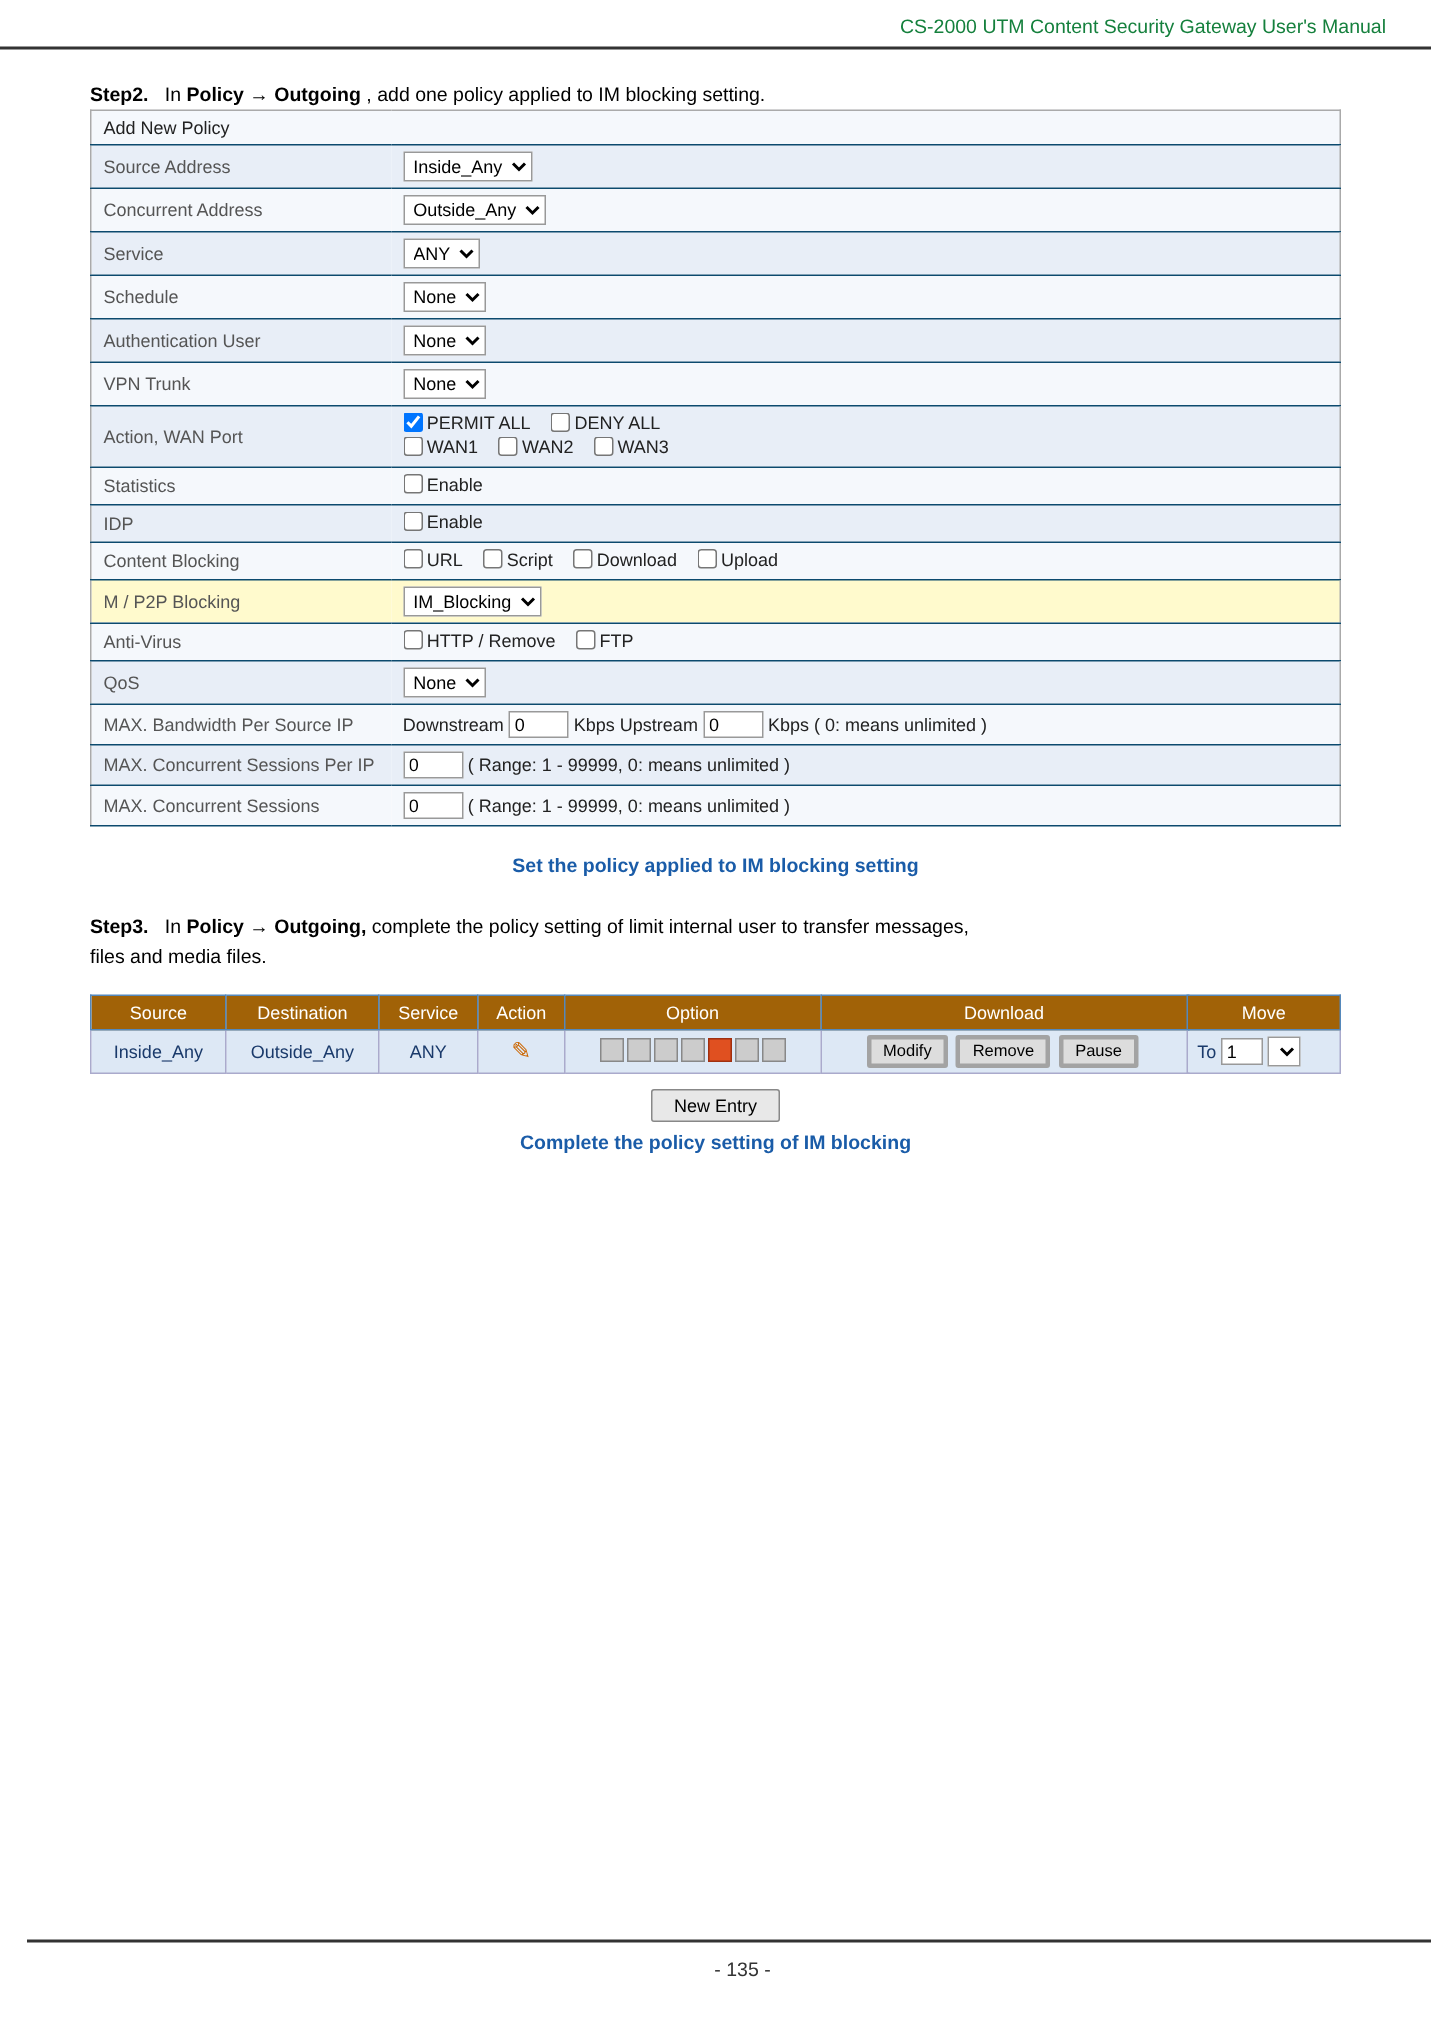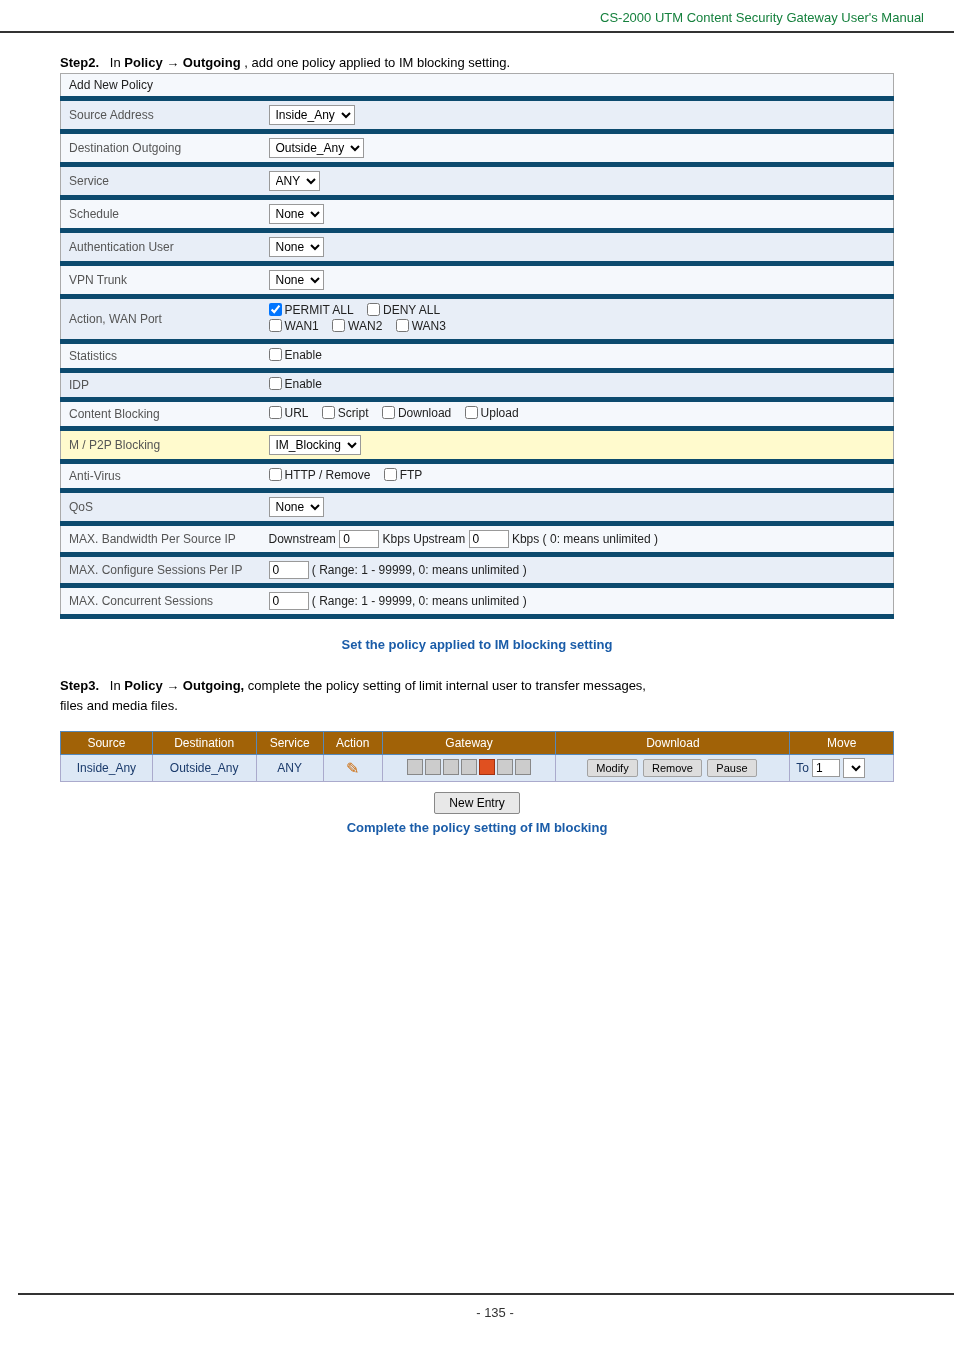--- a/index.html
+++ b/index.html
@@ -45,21 +45,21 @@
       font-size: 12px;
     }
     .policy-table tr:nth-child(even) td {
       background: #e8eef7;
     }
     .policy-table tr:nth-child(odd) td {
       background: #f5f8fc;
     }
     .policy-table td {
       padding: 4px 8px;
-      border-bottom: 5px solid #0c4a6e;
+      border-bottom: 1px solid #0c4a6e;
       vertical-align: middle;
     }
     .policy-table td:first-child {
       width: 200px;
       color: #555;
       font-size: 12px;
     }
     .policy-table td:last-child {
       color: #222;
     }
@@ -148,21 +148,21 @@
     }
     .option-icon-box.active {
       background: #e05020;
       border-color: #a03010;
     }
 
     
     .btn {
       font-size: 11px;
       padding: 2px 8px;
-      border: 1px solid #a3a3a3;
+      border: 3px solid #a3a3a3;
       background: #ddd;
       cursor: pointer;
       border-radius: 2px;
       margin-right: 2px;
     }
 
     
     .new-entry-btn {
       display: block;
       margin: 6px auto 6px auto;
@@ -219,21 +219,21 @@
     <tr>
       <td>Source Address</td>
       <td>
         <select>
           <option>Inside_Any</option>
         </select>
       </td>
     </tr>
 
     <tr>
-      <td>Destination Outgoing</td>
+      <td>Concurrent Address</td>
       <td>
         <select>
           <option>Outside_Any</option>
         </select>
       </td>
     </tr>
 
     <tr>
       <td>Service</td>
       <td>
@@ -377,21 +377,21 @@
       <td>
         <span>Downstream</span>
         <input type="text" value="0" style="width: 40px;">
         <span>Kbps Upstream</span>
         <input type="text" value="0" style="width: 40px;">
         <span>Kbps ( 0: means unlimited )</span>
       </td>
     </tr>
 
     <tr>
-      <td>MAX. Configure Sessions Per IP</td>
+      <td>MAX. Concurrent Sessions Per IP</td>
       <td>
         <input type="text" value="0" style="width: 40px;">
         <span>( Range: 1 - 99999, 0: means unlimited )</span>
       </td>
     </tr>
 
     <tr>
       <td>MAX. Concurrent Sessions</td>
       <td>
         <input type="text" value="0" style="width: 40px;">
@@ -412,21 +412,21 @@
     <span>files and media files.</span>
   </p>
 
   <table class="policy-list-table">
     <thead>
       <tr>
         <th>Source</th>
         <th>Destination</th>
         <th>Service</th>
         <th>Action</th>
-        <th colspan="6">Gateway</th>
+        <th colspan="6">Option</th>
         <th colspan="3">Download</th>
         <th>Move</th>
       </tr>
     </thead>
     <tbody>
       <tr>
         <td>Inside_Any</td>
         <td>Outside_Any</td>
         <td>ANY</td>
         <td>

